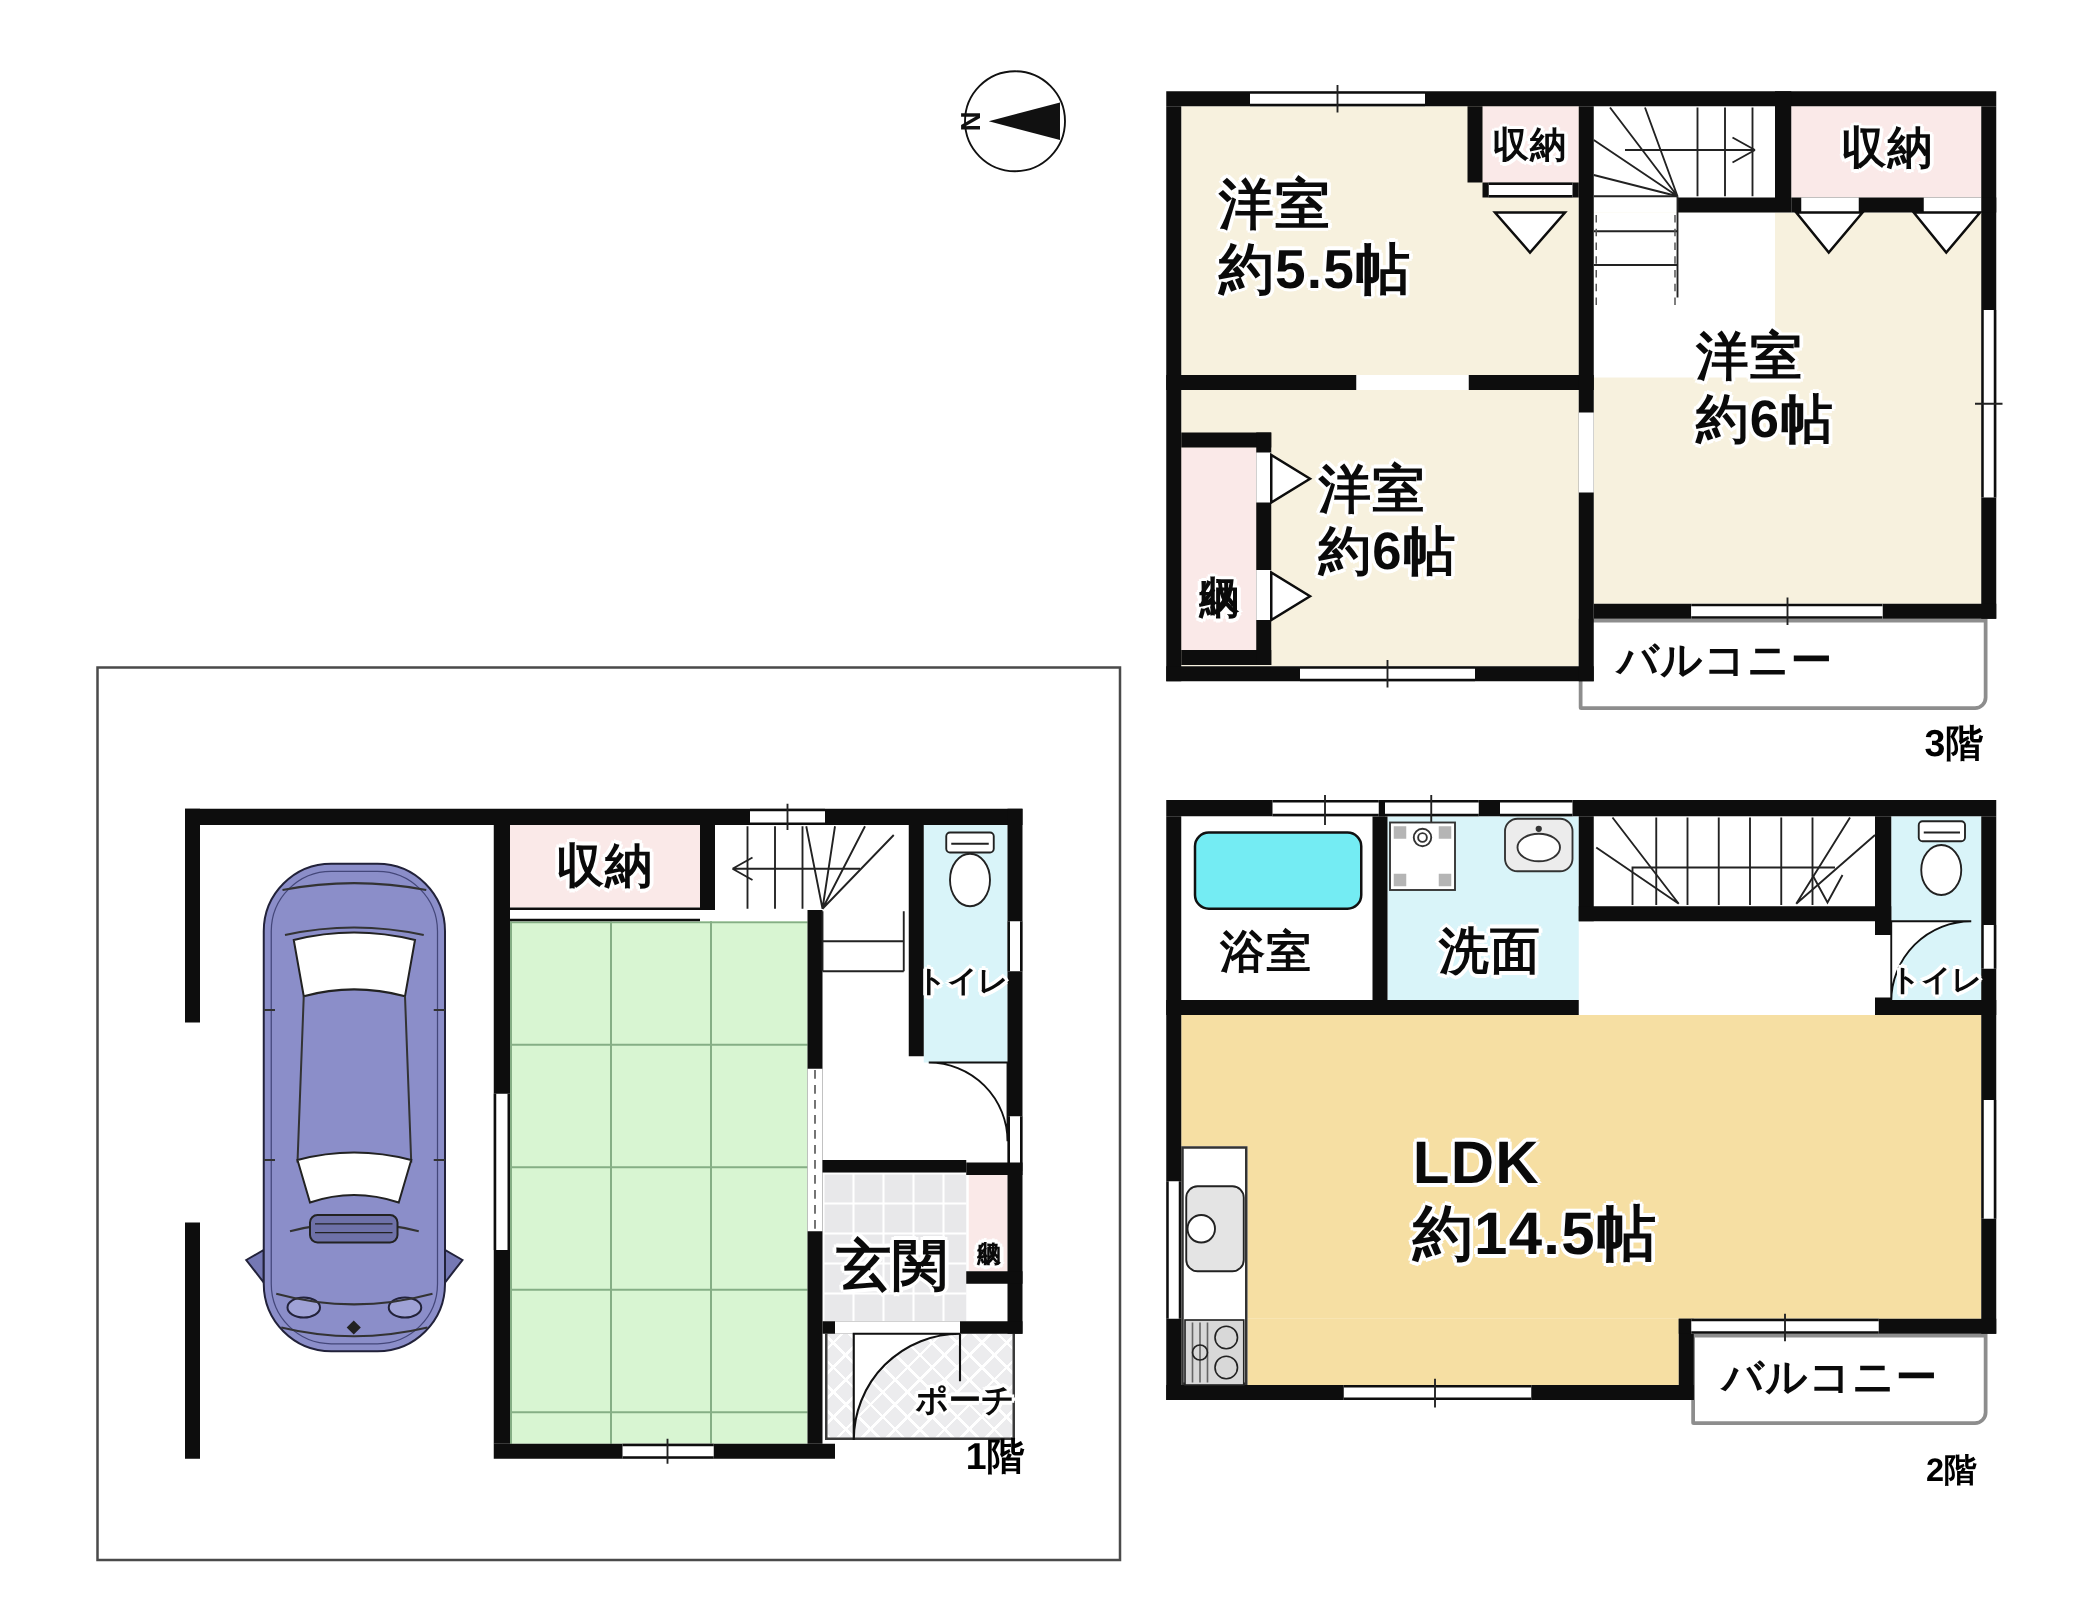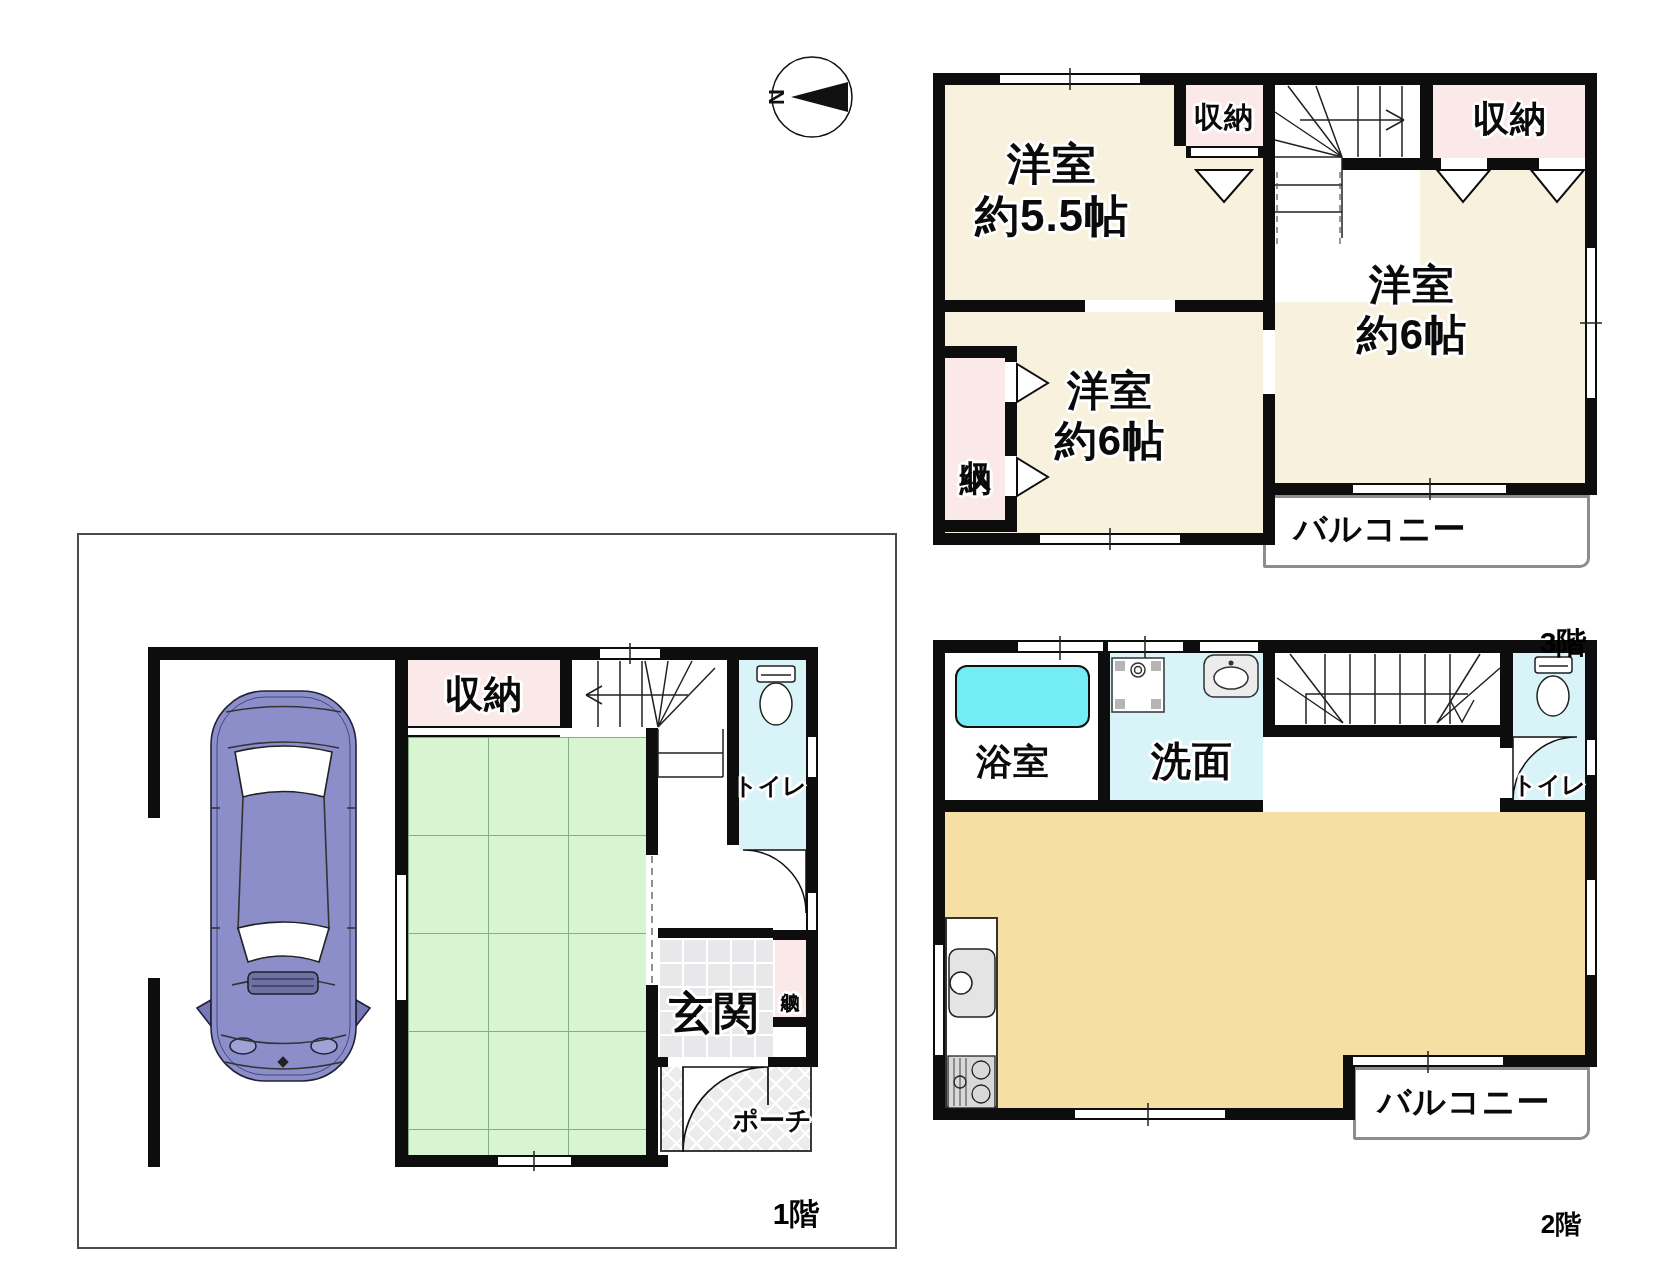--- a/index.html
+++ b/index.html
@@ -21,25 +21,25 @@
      background-image:linear-gradient(#fff 2px,transparent 2px),linear-gradient(90deg,#fff 2px,transparent 2px);
      background-size:24px 24px;}
   .hatch{background-color:#ececee;
      background-image:repeating-linear-gradient(45deg,#fff 0 2px,transparent 2px 14px),
                       repeating-linear-gradient(-45deg,#fff 0 2px,transparent 2px 14px);
      border:2px solid #3a3a3a;border-top:none;box-sizing:border-box;}
   .balc{position:absolute;background:#fff;border:3px solid #8d8d8d;box-sizing:border-box;border-radius:0 0 10px 2px;}
   .tub{position:absolute;background:#74ecf3;border:2px solid #111;border-radius:12px;box-sizing:border-box;}
   .kcounter{position:absolute;background:#fff;border:2px solid #333;box-sizing:border-box;}
   .lbl{position:absolute;transform:translate(-50%,-50%);font-weight:bold;color:#0a0a0a;
-       white-space:pre-line;text-align:center;line-height:1.18;letter-spacing:1px;
+       white-space:pre-line;text-align:left;line-height:1.18;letter-spacing:1px;
        text-shadow:3px 0 0 #fff,-3px 0 0 #fff,0 3px 0 #fff,0 -3px 0 #fff,
                    2px 2px 0 #fff,-2px 2px 0 #fff,2px -2px 0 #fff,-2px -2px 0 #fff;}
   .vert{writing-mode:vertical-rl;text-orientation:upright;letter-spacing:3px;}
-  .flr{position:absolute;transform:translate(-50%,-50%);font-weight:bold;color:#000;margin-top:48px;}
+  .flr{position:absolute;transform:translate(-50%,-50%);font-weight:bold;color:#000;}
   #siteBox{position:absolute;border:2px solid #4a4a4a;background:transparent;}
   svg.overlay{position:absolute;left:0;top:0;pointer-events:none;}
 </style>
 </head>
 <body>
 
 <div id="canvas">
 
   <div class="rm cream" style="left:945px;top:85px;width:318px;height:215px;"></div>
   <div class="rm cream" style="left:945px;top:312px;width:318px;height:221px;"></div>
@@ -267,20 +267,22 @@
 約6帖</div>
   <div class="lbl" style="left:1110px;top:416px;font-size:42px;">洋室
 約6帖</div>
   <div class="lbl vert" style="left:975px;top:438px;font-size:32px;">収納</div>
   <div class="lbl" style="left:1380px;top:529px;font-size:33px;">バルコニー</div>
   <div class="flr" style="left:1563px;top:595px;font-size:30px;">3階</div>
 
   <div class="lbl" style="left:1013px;top:762px;font-size:36px;">浴室</div>
   <div class="lbl" style="left:1192px;top:762px;font-size:40px;">洗面</div>
   <div class="lbl" style="left:1549px;top:785px;font-size:24px;letter-spacing:0;">トイレ</div>
+  <div class="lbl" style="left:1228px;top:960px;font-size:48px;">LDK
+約14.5帖</div>
   <div class="lbl" style="left:1464px;top:1102px;font-size:33px;">バルコニー</div>
   <div class="flr" style="left:1561px;top:1176px;font-size:26px;">2階</div>
 
   <div class="lbl" style="left:484px;top:694px;font-size:38px;">収納</div>
   <div class="lbl" style="left:770px;top:786px;font-size:24px;letter-spacing:0;">トイレ</div>
   <div class="lbl" style="left:714px;top:1013px;font-size:44px;">玄関</div>
   <div class="lbl vert" style="left:790px;top:978px;font-size:19px;letter-spacing:1px;">収納</div>
   <div class="lbl" style="left:772px;top:1120px;font-size:26px;letter-spacing:0;">ポーチ</div>
   <div class="flr" style="left:796px;top:1166px;font-size:30px;">1階</div>
 

